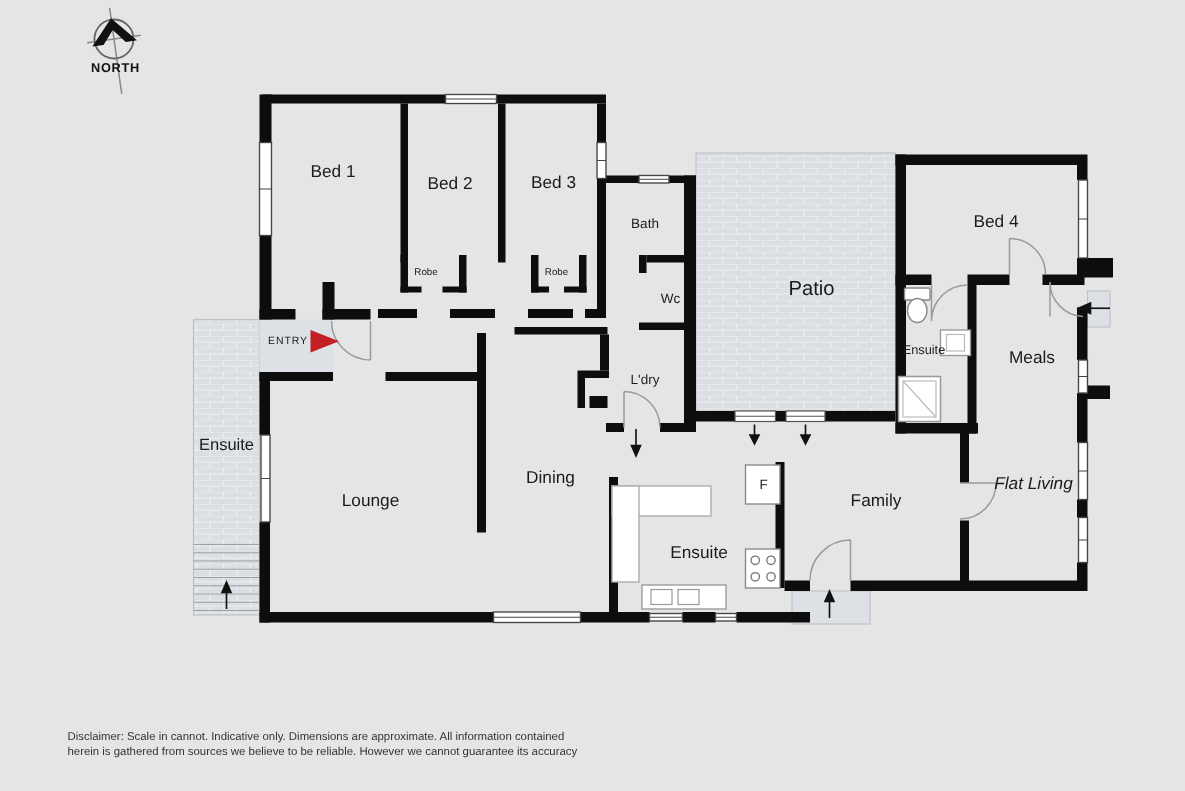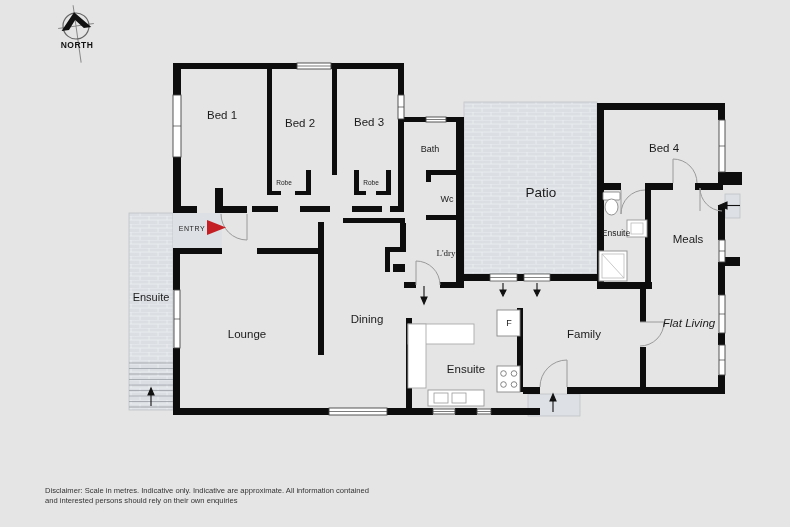--- a/index.html
+++ b/index.html
@@ -219,32 +219,32 @@
 
 <div class="lbl north-lbl" style="left:77px;top:45px;">NORTH</div>
 
 <div class="lbl" style="left:222px;top:115px;">Bed 1</div>
 <div class="lbl" style="left:300px;top:123px;">Bed 2</div>
 <div class="lbl" style="left:369px;top:122px;text-align:center;">Bed 3</div>
 <div class="lbl s65" style="left:284px;top:182px;">Robe</div>
 <div class="lbl s65" style="left:371px;top:182px;">Robe</div>
 <div class="lbl s9" style="left:430px;top:149px;">Bath</div>
 <div class="lbl s9" style="left:447px;top:199px;">Wc</div>
-<div class="lbl s9" style="left:446px;top:253px;font-family:Liberation Serif, serif;">L'dry</div>
+<div class="lbl s9" style="left:430px;top:253px;">L'dry</div>
 <div class="lbl s13" style="left:529px;top:192px;">Patio</div>
 <div class="lbl" style="left:664px;top:148px;">Bed 4</div>
 <div class="lbl s85" style="left:616px;top:233px;">Ensuite</div>
 <div class="lbl" style="left:688px;top:239px;">Meals</div>
 <div class="lbl s11" style="left:151px;top:297px;">Ensuite</div>
 <div class="lbl s7" style="left:192px;top:228px;">ENTRY</div>
 <div class="lbl" style="left:247px;top:334px;">Lounge</div>
 <div class="lbl" style="left:357px;top:319px;padding-left:20px;">Dining</div>
 <div class="lbl" style="left:466px;top:369px;">Ensuite</div>
 <div class="lbl s9" style="left:509px;top:323px;">F</div>
 <div class="lbl" style="left:584px;top:334px;">Family</div>
 <div class="lbl" style="left:689px;top:323px;font-style:italic;">Flat Living</div>
 
 <div class="disclaimer">
-  <div>Disclaimer: Scale in metres. Indicative only. Indicative are approximate. All information contained</div>
-  <div>and interested persons should rely on their own enquiries</div>
+  <div>Disclaimer: Scale in cannot. Indicative only. Dimensions are approximate. All information contained</div>
+  <div>herein is gathered from sources we believe to be reliable. However we cannot guarantee its accuracy</div>
 </div>
 
 </div>
 
 </body></html>

